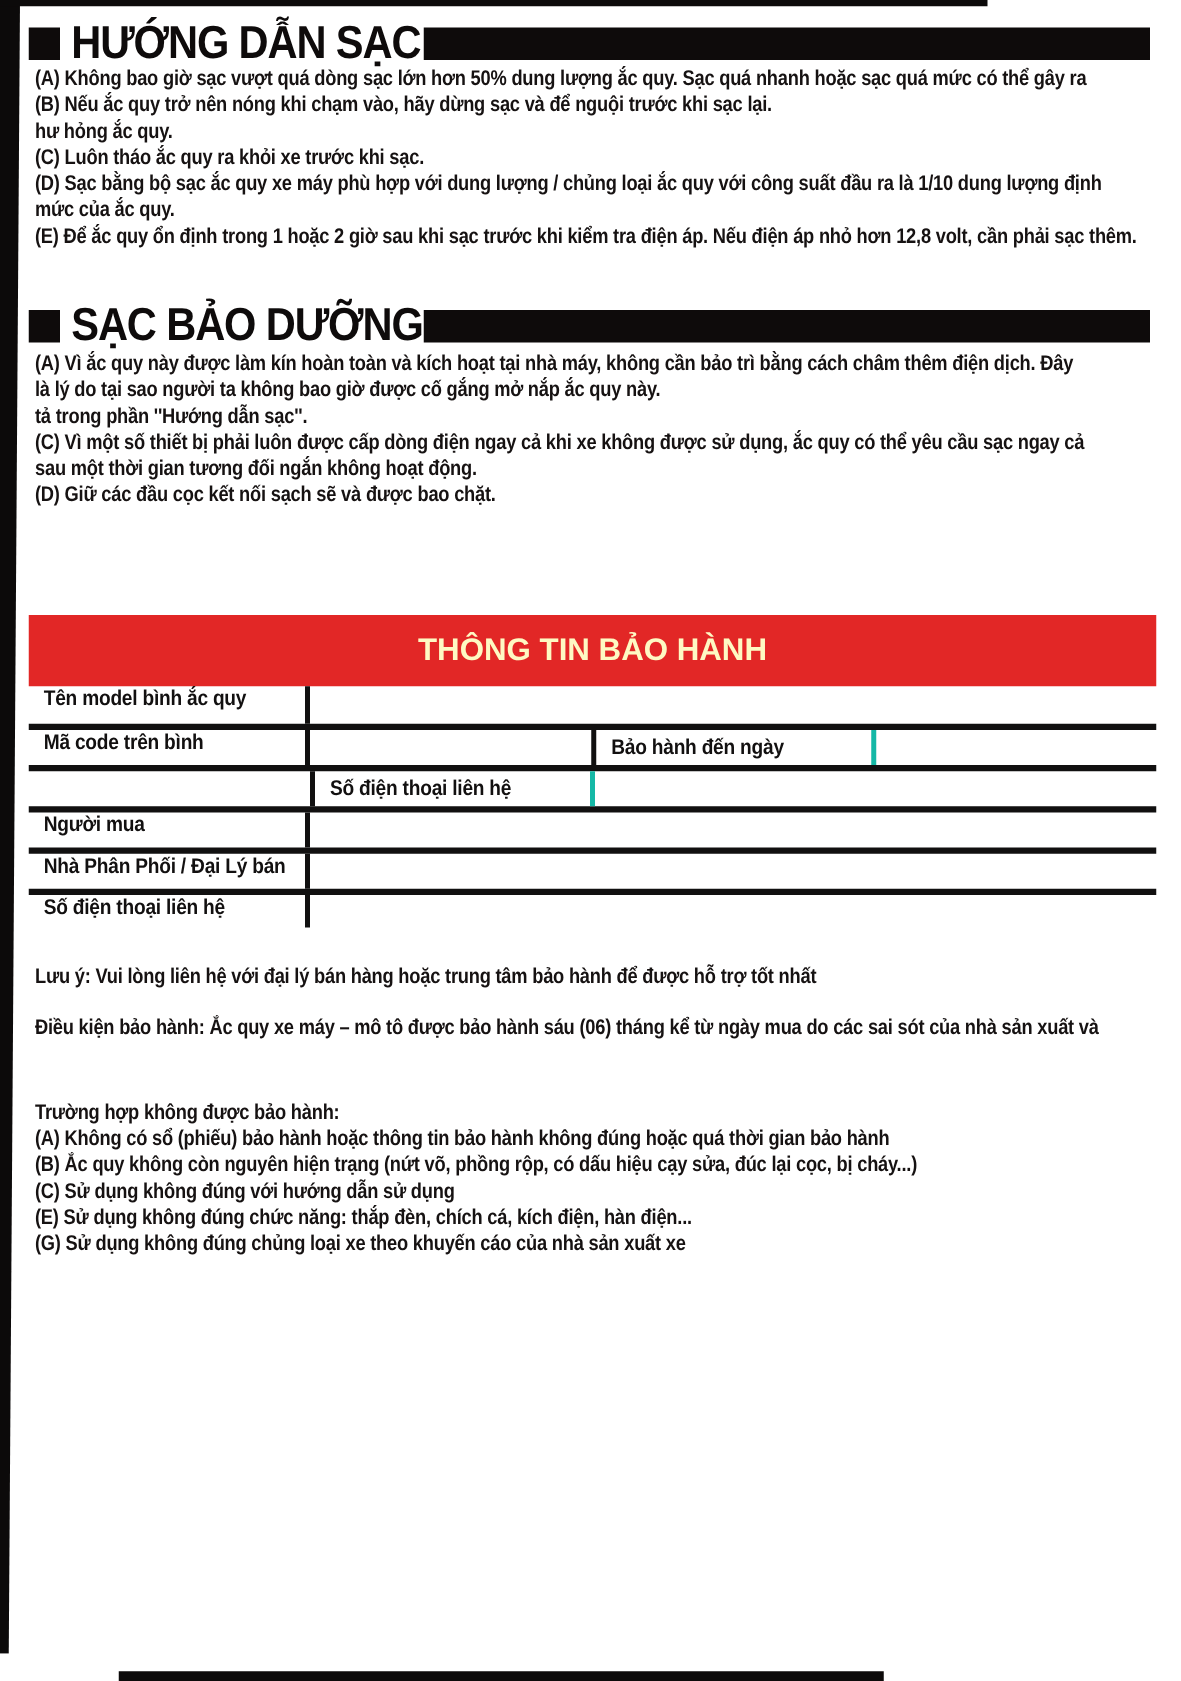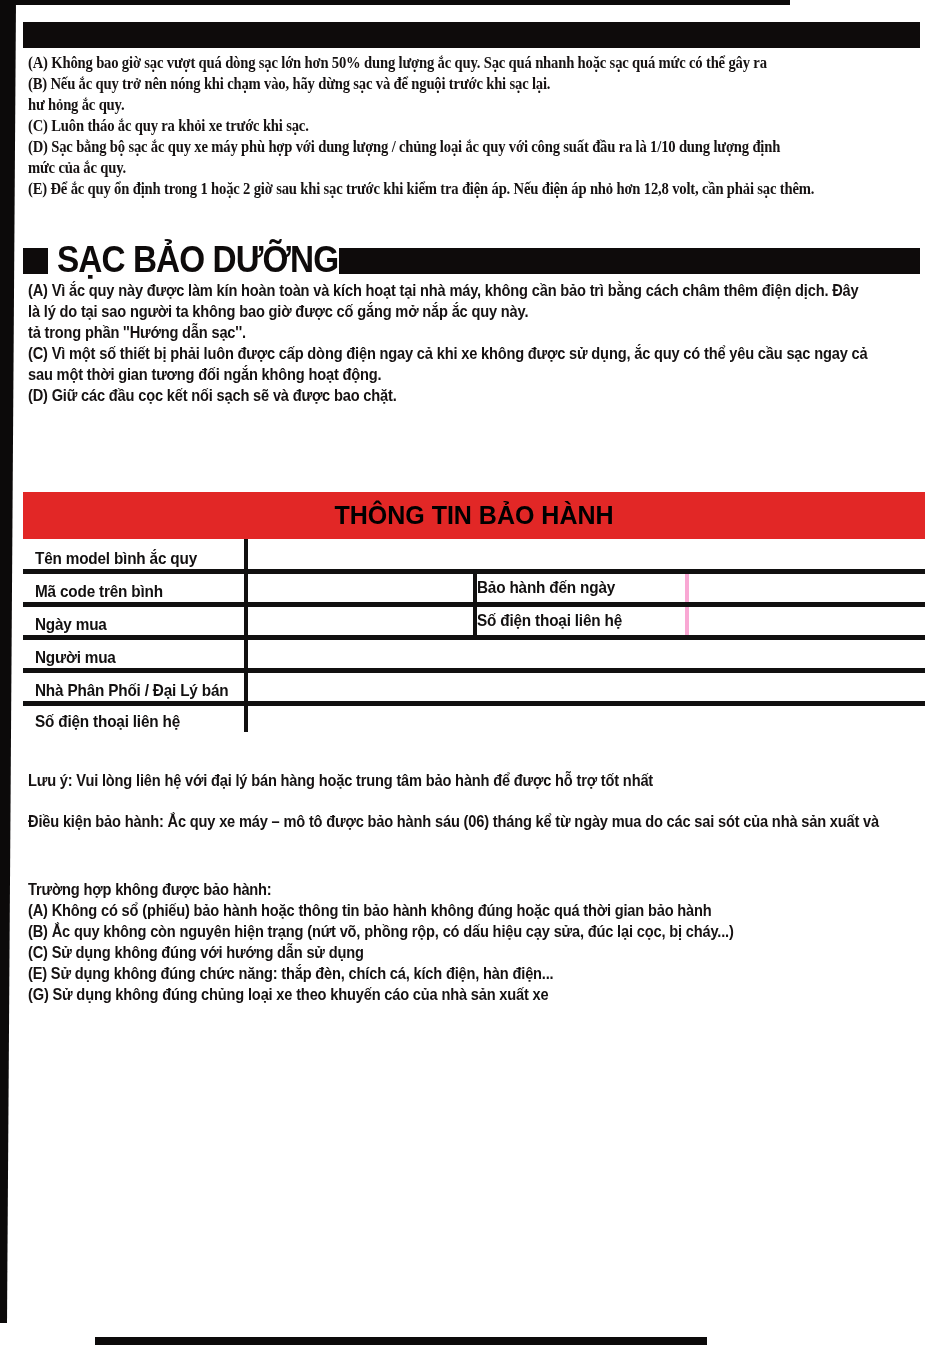--- a/index.html
+++ b/index.html
@@ -19,47 +19,50 @@
   .ttl{position:absolute;left:0;top:50%;transform:translateY(-54%) scaleX(.9);transform-origin:0 50%;
     font-size:37px;font-weight:bold;letter-spacing:-1px;white-space:nowrap;line-height:1;color:#0e0b0b;}
   .hbar{flex:1 1 auto;height:26px;background:#0e0b0b;}
   
   .tblock{position:absolute;left:28px;width:905px;}
   .ln{height:21px;white-space:nowrap;}
   .cond{display:inline-block;transform:scaleX(.86);transform-origin:0 50%;white-space:nowrap;
     font-size:17px;font-weight:bold;letter-spacing:-.2px;line-height:21px;color:#161212;}
   
   .wtable{position:absolute;left:23px;top:492px;width:902px;}
-  .wred{height:47px;background:#e22726;color:#000000;font-weight:bold;font-size:25px;
+  .wred{height:57px;background:#e22726;color:#fef9c3;font-weight:bold;font-size:25px;
     display:flex;align-items:center;justify-content:center;letter-spacing:0;}
   .trow{display:flex;border-bottom:5px solid #111010;height:28px;}
   .trow.first{height:30px;}
   .trow.last{height:26px;border-bottom:none;}
-  .tlab{width:209px;padding-left:12px;border-right:4px solid #111010;display:flex;align-items:flex-end;overflow:visible;}
-  .tlab2{width:208px;border-right:4px solid #f9a8d4;display:flex;align-items:center;}
+  .tlab{width:209px;padding-left:12px;border-right:4px solid #111010;display:flex;align-items:flex-start;overflow:visible;}
+  .tlab2{width:208px;padding-left:12px;border-right:4px solid #14b8a6;display:flex;align-items:center;}
   .tval{width:225px;border-right:4px solid #111010;}
   .tvalgrow{flex:1 1 auto;}
   .labtxt{display:inline-block;transform:scaleX(.9);transform-origin:0 50%;white-space:nowrap;
     font-size:17px;font-weight:bold;letter-spacing:-.2px;color:#121010;}
 </style>
 </head>
 <body>
 
 <div class="page">
 
   <div class="edge-left"></div>
   <div class="edge-top"></div>
   <div class="edge-bottom"></div>
 
   <div class="sec-header" style="top:22px;">
     <span class="sq"></span>
+    <span class="ttlbox">
+      <span class="ttl">HƯỚNG DẪN SẠC</span>
+    </span>
     <span class="hbar"></span>
   </div>
 
-  <div class="tblock" style="top:52px;font-family:Liberation Serif, serif;">
+  <div class="tblock" style="top:52px;">
     <div class="ln"><span class="cond">(A) Không bao giờ sạc vượt quá dòng sạc lớn hơn 50% dung lượng ắc quy. Sạc quá nhanh hoặc sạc quá mức có thể gây ra</span></div>
     <div class="ln"><span class="cond">(B) Nếu ắc quy trở nên nóng khi chạm vào, hãy dừng sạc và để nguội trước khi sạc lại.</span></div>
     <div class="ln"><span class="cond">hư hỏng ắc quy.</span></div>
     <div class="ln"><span class="cond">(C) Luôn tháo ắc quy ra khỏi xe trước khi sạc.</span></div>
     <div class="ln"><span class="cond">(D) Sạc bằng bộ sạc ắc quy xe máy phù hợp với dung lượng / chủng loại ắc quy với công suất đầu ra là 1/10 dung lượng định</span></div>
     <div class="ln"><span class="cond">mức của ắc quy.</span></div>
     <div class="ln"><span class="cond">(E) Để ắc quy ổn định trong 1 hoặc 2 giờ sau khi sạc trước khi kiểm tra điện áp. Nếu điện áp nhỏ hơn 12,8 volt, cần phải sạc thêm.</span></div>
   </div>
 
   <div class="sec-header" style="top:248px;align-items:center;">
@@ -94,23 +97,20 @@
           <span class="labtxt">Mã code trên bình</span>
         </div>
       <div class="tval"></div>
       <div class="tlab2">
           <span class="labtxt">Bảo hành đến ngày</span>
         </div>
       <div class="tvalgrow"></div>
     </div>
 
     <div class="trow">
-      <div class="tlab">
-          <span class="labtxt">Ngày mua</span>
-        </div>
       <div class="tval"></div>
       <div class="tlab2">
           <span class="labtxt">Số điện thoại liên hệ</span>
         </div>
       <div class="tvalgrow"></div>
     </div>
 
     <div class="trow">
       <div class="tlab">
           <span class="labtxt">Người mua</span>

